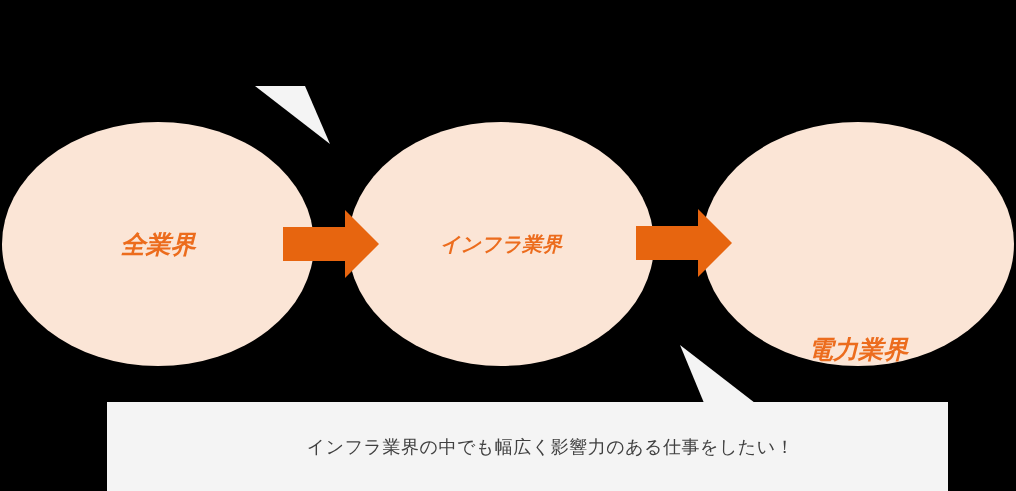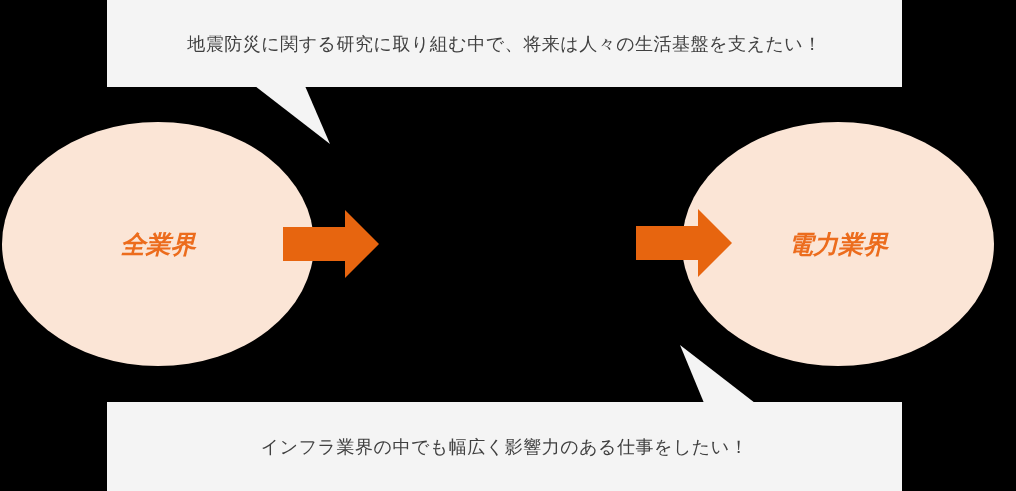--- a/index.html
+++ b/index.html
@@ -18,21 +18,21 @@
     overflow:hidden;
     font-family:"Liberation Sans","DejaVu Sans",sans-serif;
   }
   .bubble{
     position:absolute;
     left:107px;width:795px;
     background:var(--bubble-fill);
     display:flex;align-items:center;justify-content:center;
   }
   .bubble-top{top:0;height:87px;}
-  .bubble-bottom{top:402px;height:89px;}
+  .bubble-bottom{top:402px;height:89px;padding-left:46px;}
   .bubble-text{
     color:var(--bubble-text);
     font-size:18px;
     letter-spacing:0.5px;
     white-space:nowrap;
   }
   .tail{
     position:absolute;
     background:var(--bubble-fill);
     width:75px;
@@ -47,21 +47,21 @@
   }
   .stage{
     position:absolute;
     top:122px;height:244px;
     background:var(--ellipse-fill);
     border-radius:50%;
     display:flex;align-items:center;justify-content:center;font-style:italic;
   }
   .stage-1{left:2px;width:312px;}
   .stage-2{left:348px;width:306px;}
-  .stage-3{left:682px;width:312px;}
+  .stage-3{left:702px;width:312px;align-items:flex-end;}
   .stage-label{
     color:var(--label-orange);
     font-weight:bold;
     white-space:nowrap;
   }
   .stage-1 .stage-label{font-size:25px;}
   .stage-2 .stage-label{font-size:20px;}
   .stage-3 .stage-label{font-size:25px;}
   .arrow{
     position:absolute;
@@ -69,34 +69,34 @@
     color:var(--arrow-orange);
   }
   .arrow-1{left:283px;top:210px;}
   .arrow-2{left:636px;top:209px;}
 </style>
 </head>
 <body>
 
 <div id="canvas">
 
-  <div class="bubble bubble-top">
-    <span class="bubble-text">地震防災に関する研究に取り組む中で、将来は人々の生活基盤を支えたい！</span>
-  </div>
   <div class="tail tail-top"></div>
 
   <div class="bubble bubble-bottom">
     <span class="bubble-text">インフラ業界の中でも幅広く影響力のある仕事をしたい！</span>
   </div>
   <div class="tail tail-bottom"></div>
 
   <div class="stage stage-1">
     <span class="stage-label">全業界</span>
   </div>
 
+  <div class="stage stage-2">
+    <span class="stage-label">インフラ業界</span>
+  </div>
 
   <div class="stage stage-3">
     <span class="stage-label">電力業界</span>
   </div>
 
   <svg class="arrow arrow-1" viewBox="0 0 96 68" aria-hidden="true">
     <polygon points="0,17 62,17 62,0 96,34 62,68 62,51 0,51" fill="currentColor"></polygon>
   </svg>
 
   <svg class="arrow arrow-2" viewBox="0 0 96 68" aria-hidden="true">

